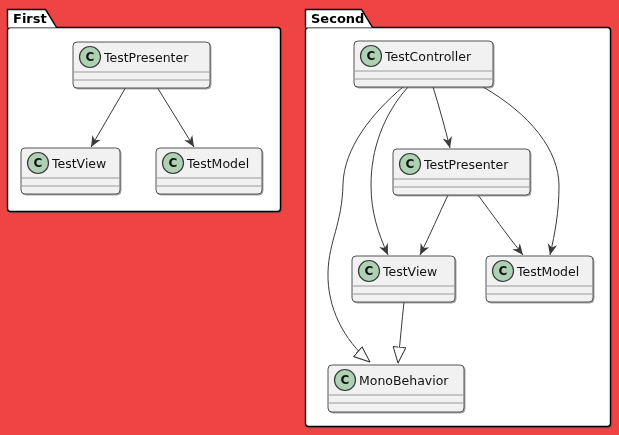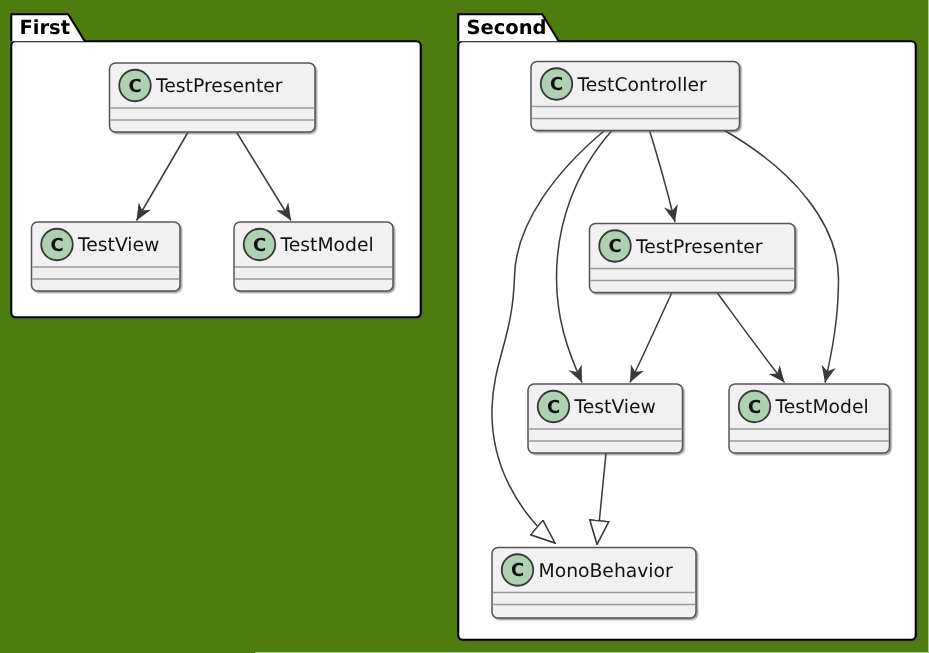--- a/index.html
+++ b/index.html
@@ -1,16 +1,16 @@
 <!DOCTYPE html>
 <html><head>
 <meta charset="utf-8">
 <style>
   html,body{margin:0;padding:0;background:#ffffff;}
-  .canvas{position:relative;width:619px;height:435px;background:#4d7c0f;
+  .canvas{position:relative;width:619px;height:435px;background:#ef4444;
           font-family:"DejaVu Sans","Liberation Sans",sans-serif;}
   svg{display:block;}
   .pkg-shape{fill:#ffffff;stroke:#000000;stroke-width:1.4;}
   .pkg-group{filter:drop-shadow(1.5px 1.5px 0px rgba(90,90,90,0.55));}
   .cls-group{filter:drop-shadow(1.5px 1.5px 0px rgba(90,90,90,0.55));}
   .cls-rect{stroke:#555555;stroke-width:1;}
   .sep{stroke:#9a9a9a;stroke-width:1;}
   .cicon{stroke:#383838;stroke-width:1.2;}
   .cletter{font-size:12px;font-weight:bold;fill:#111111;text-anchor:middle;}
   .cname{font-size:12.5px;fill:#111111;}

